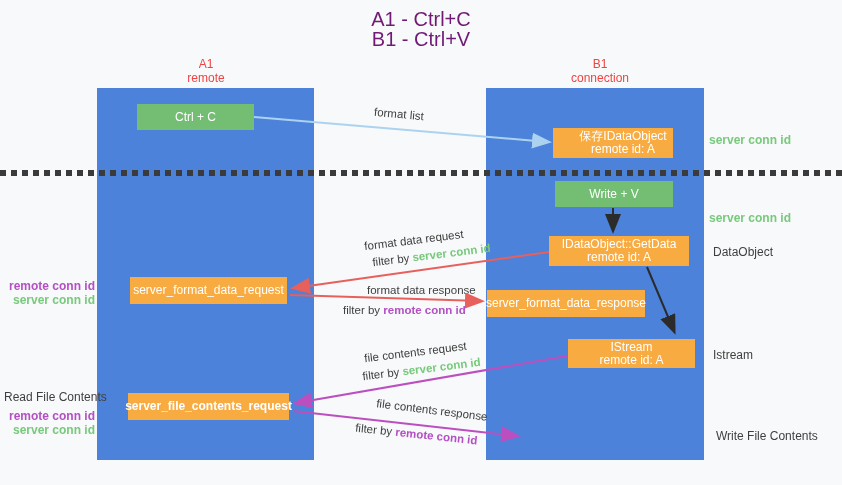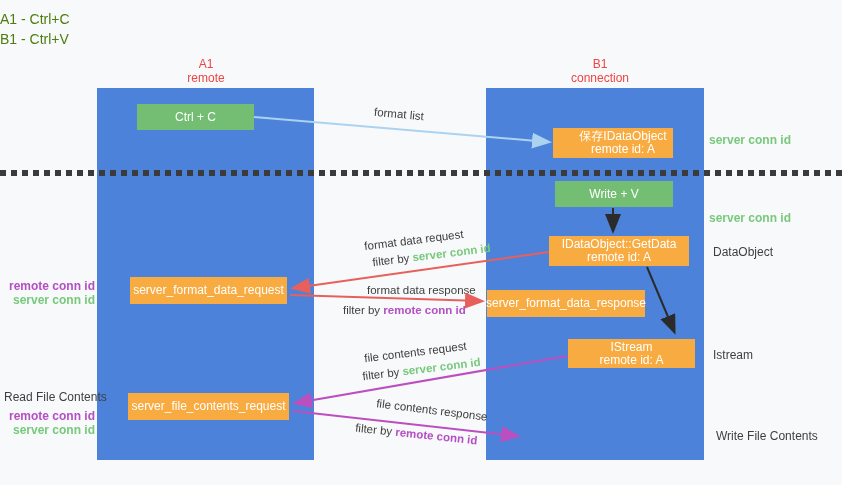--- a/index.html
+++ b/index.html
@@ -4,22 +4,22 @@
 <style>
   * { margin: 0; padding: 0; box-sizing: border-box; }
   html,body { background: #f8f9fa; }
   body { font-family: "Liberation Sans", "DejaVu Sans", sans-serif; }
   #stage {
     position: relative; width: 842px; height: 485px;
     background: #f8f9fa; overflow: hidden;
   }
   .abs { position: absolute; }
   .title {
-    width: 100%; top: 9px; text-align: left;
-    font-size: 14px; line-height: 20px; color: #4d7c0f;
+    width: 100%; top: 9px; text-align: center;
+    font-size: 20px; line-height: 20px; color: #701a75;
   }
   .lane-header {
     text-align: center; font-size: 12px; line-height: 14px; color: #ef4444;
   }
   .lane {
     background: #4c82d9; top: 88px; height: 372px;
   }
   .node {
     display: flex; align-items: center; justify-content: center;
     text-align: center; color: #ffffff; font-size: 12px; line-height: 13px;
@@ -63,21 +63,21 @@
   <div class="abs lane" style="left:486px; width:218px;"></div>
 
   <div class="abs dotted-line"></div>
 
   <div class="abs node green" style="left:137px; top:104px; width:117px; height:26px;">
     <span>Ctrl + C</span>
   </div>
   <div class="abs node orange" style="left:130px; top:277px; width:157px; height:27px;">
     <span>server_format_data_request</span>
   </div>
-  <div class="abs node orange" style="left:128px; top:393px; width:161px; height:27px;">
+  <div class="abs node orange" style="left:128px; top:393px; width:161px; height:27px;font-weight:bold;">
     <span>server_file_contents_request</span>
   </div>
 
   <div class="abs node orange" style="left:553px; top:128px; width:120px; height:30px;padding-left:20px;">
     <span>
       <span style="display:block;">保存IDataObject</span>
       <span style="display:block;">remote id: A</span>
     </span>
   </div>
   <div class="abs node green" style="left:555px; top:181px; width:118px; height:26px;">

